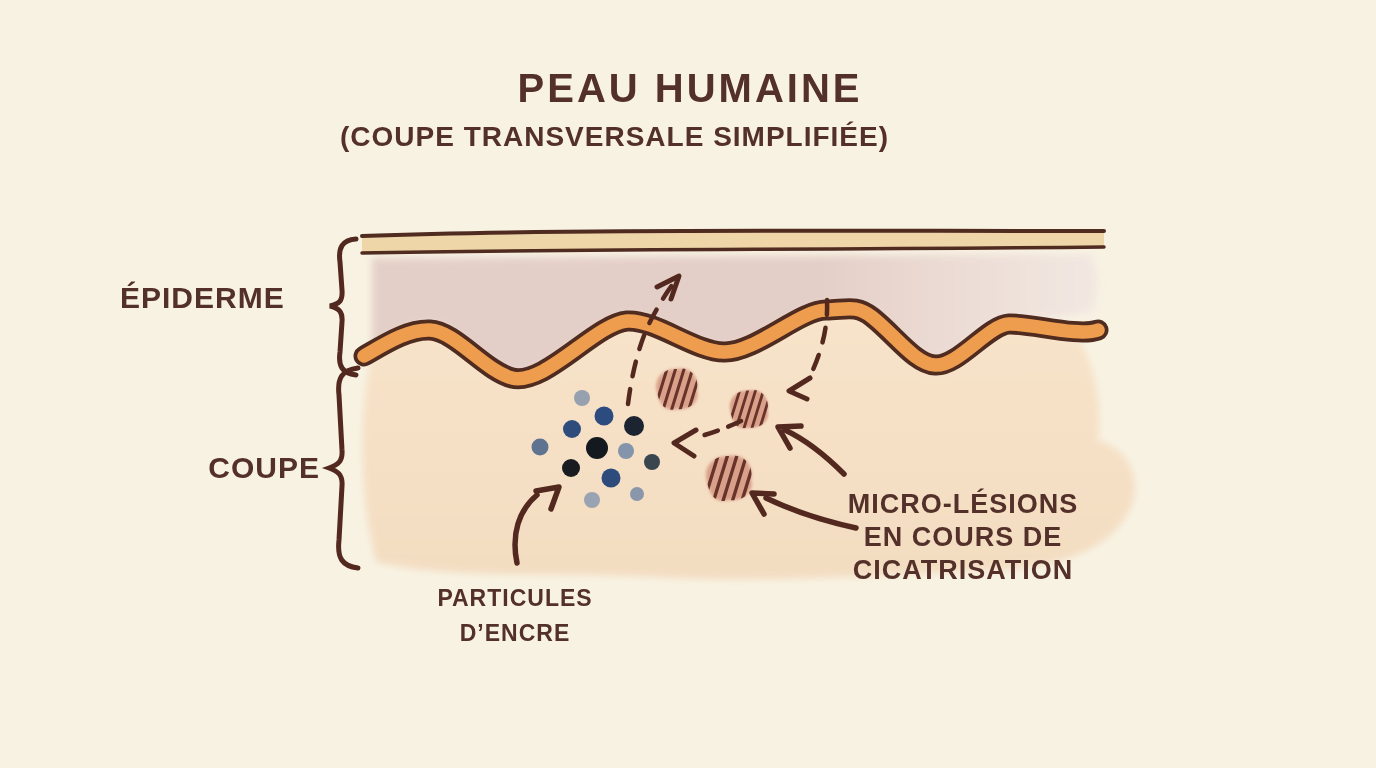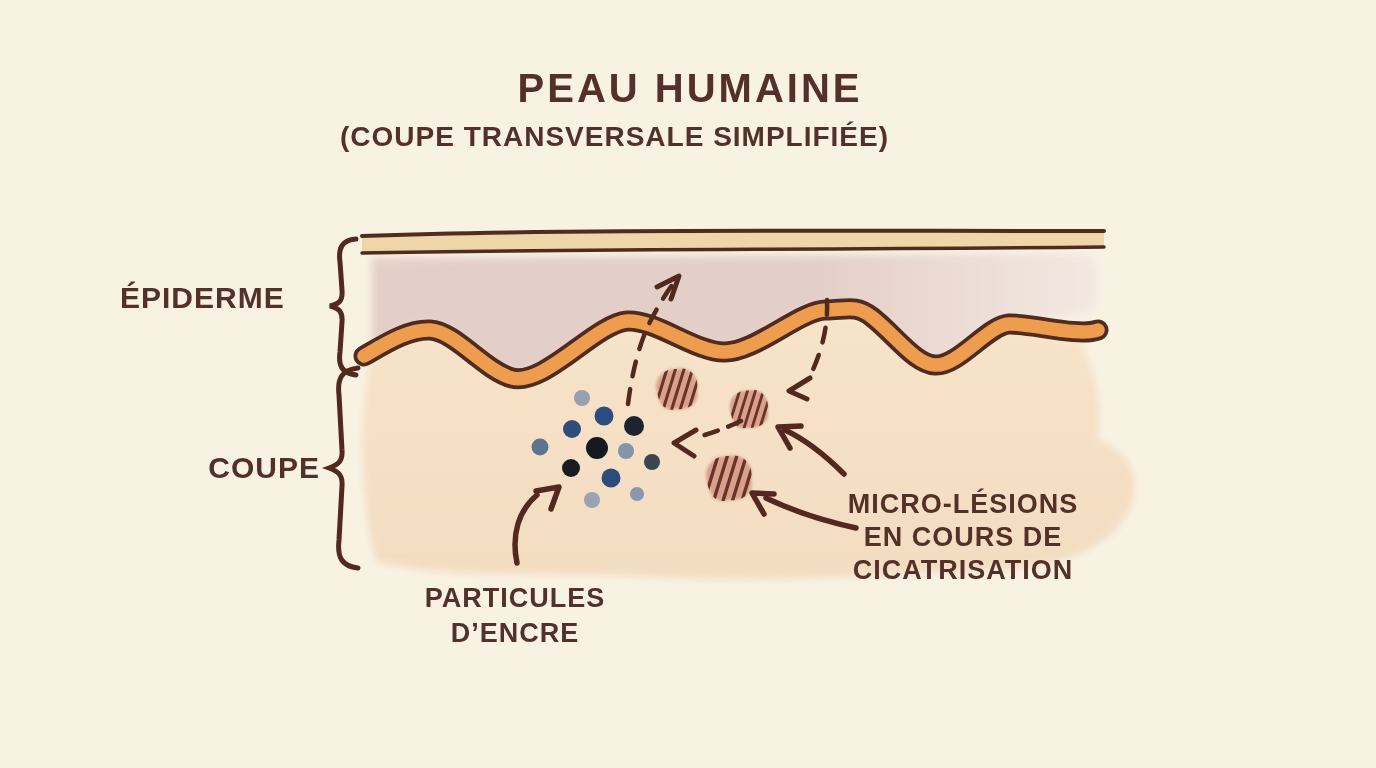--- a/index.html
+++ b/index.html
@@ -32,21 +32,21 @@
   .epiderme{
     left:120px;top:281px;width:200px;
     font-size:30px;letter-spacing:1px;text-align:left;
   }
   .derme{
     left:120px;top:451px;width:200px;
     font-size:30px;letter-spacing:1px;text-align:right;
   }
   .particules{
     left:395px;top:581px;width:240px;
-    font-size:27px;line-height:35px;letter-spacing:1px;text-align:center;
+    font-size:23px;line-height:35px;letter-spacing:1px;text-align:center;
   }
   .lesions{
     left:818px;top:477px;width:290px;
     font-size:27px;line-height:33px;letter-spacing:1px;text-align:center;margin-top:11px;
   }
 </style>
 </head>
 <body>
 
 <div class="stage">

